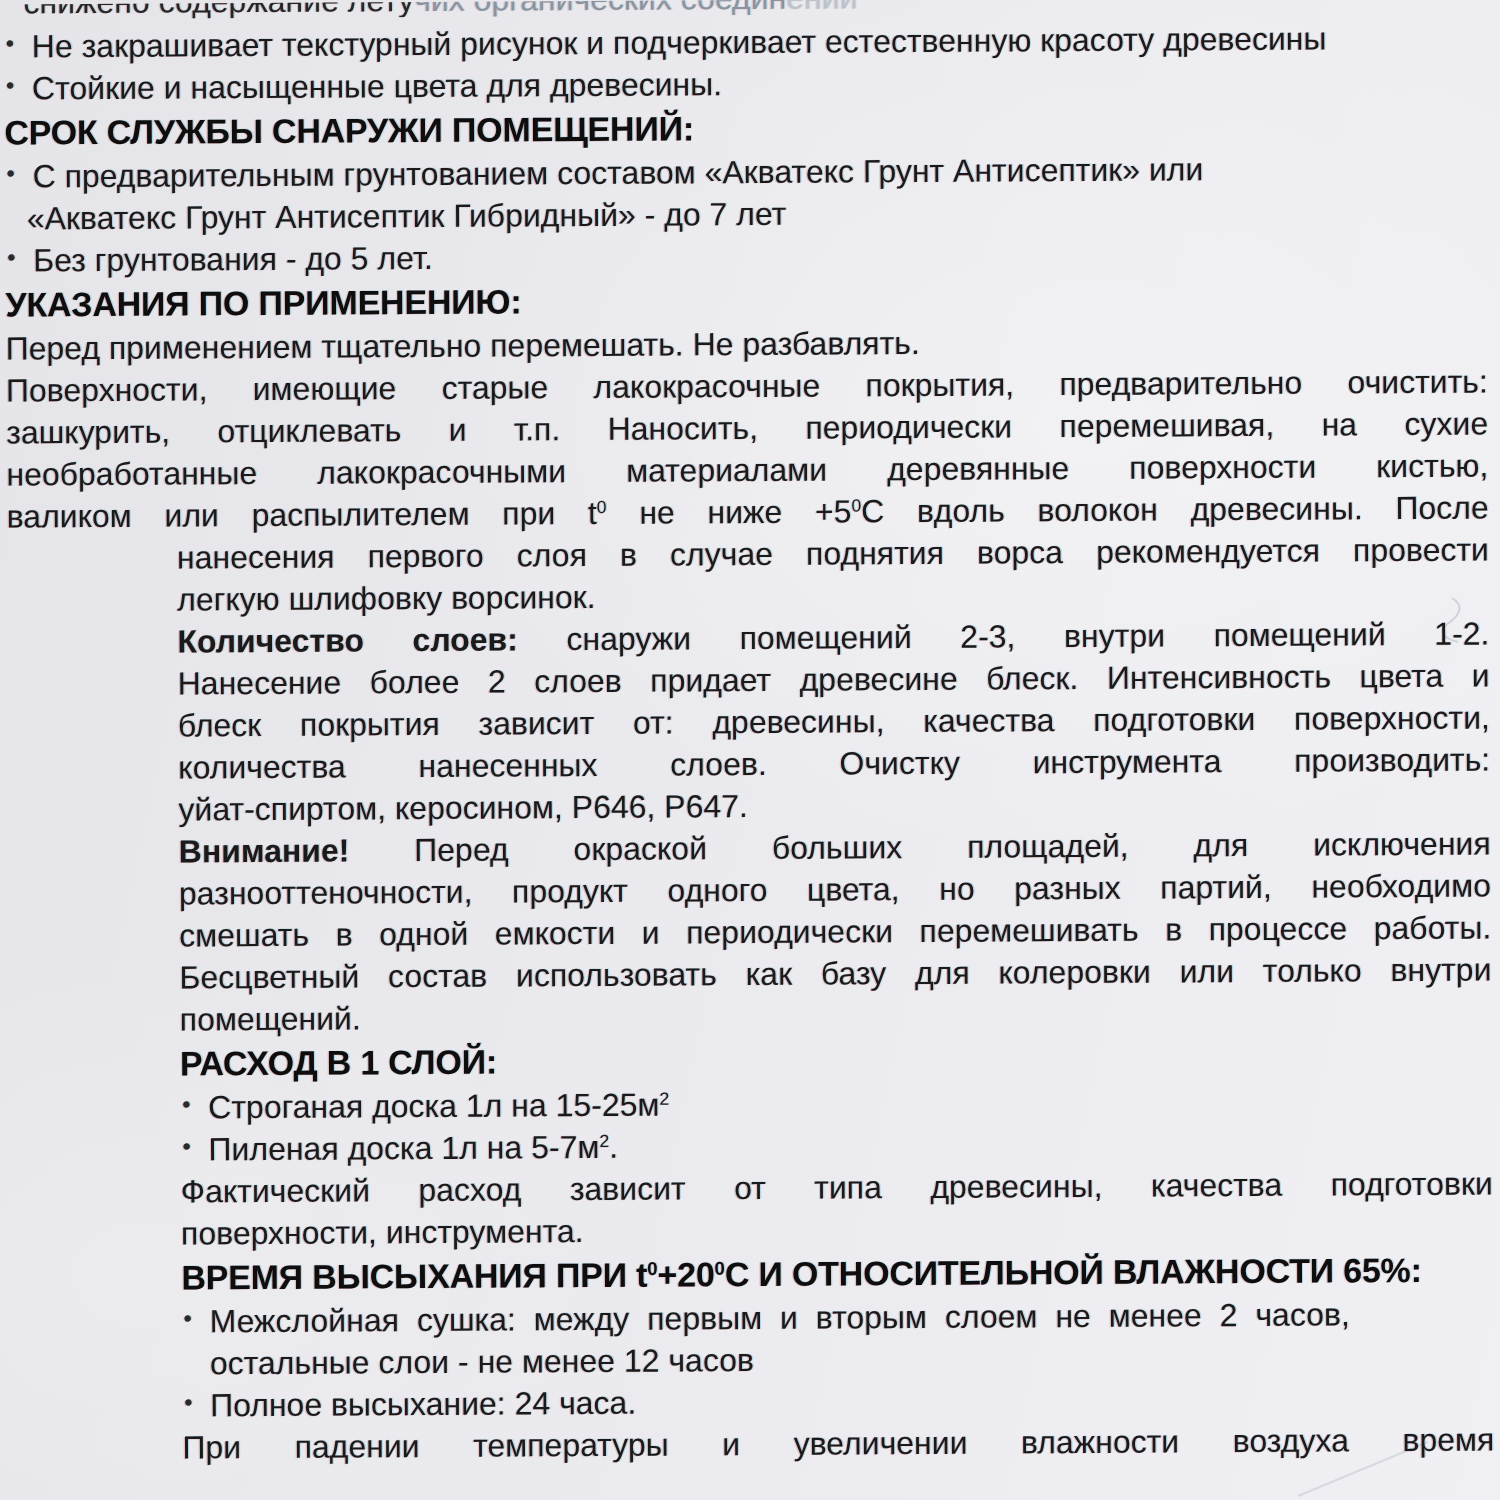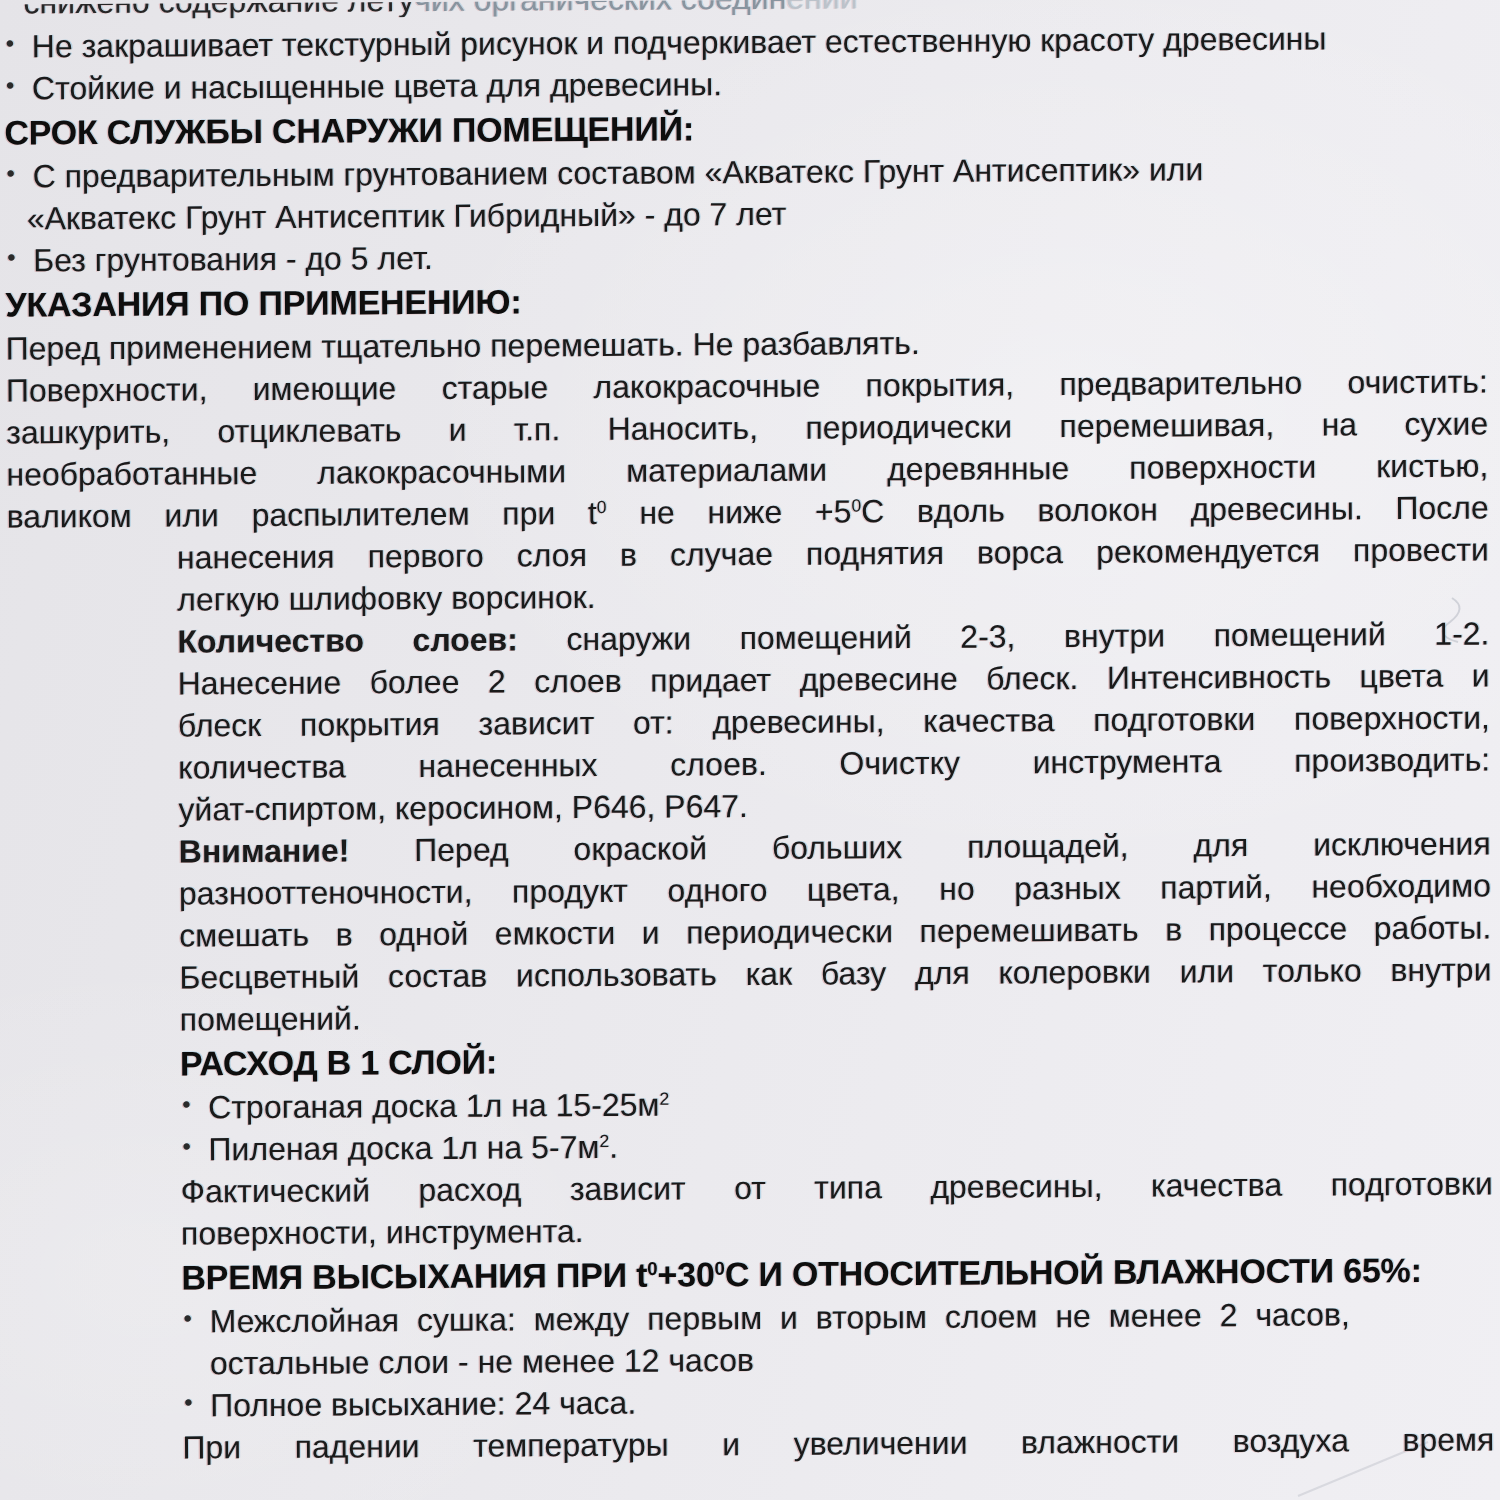--- a/index.html
+++ b/index.html
@@ -101,21 +101,21 @@
         <span class="bdot">•</span>
         <span>Строганая доска 1л на 15-25м</span><sup>2</sup>
       </div>
       <div class="line brow">
         <span class="bdot">•</span>
         <span>Пиленая доска 1л на 5-7м</span><sup>2</sup><span>.</span>
       </div>
       <div class="line j">Фактический расход зависит от типа древесины, качества подготовки</div>
       <div class="line">поверхности, инструмента.</div>
 
-      <div class="h1"><span>ВРЕМЯ ВЫСЫХАНИЯ ПРИ t</span><sup>0</sup><span>+30</span><sup>0</sup><span>С И ОТНОСИТЕЛЬНОЙ ВЛАЖНОСТИ 65%:</span></div>
+      <div class="h1"><span>ВРЕМЯ ВЫСЫХАНИЯ ПРИ t</span><sup>0</sup><span>+20</span><sup>0</sup><span>С И ОТНОСИТЕЛЬНОЙ ВЛАЖНОСТИ 65%:</span></div>
       <div class="line brow wide">
         <span class="bdot">•</span>
         <span>Межслойная сушка: между первым и вторым слоем не менее 2 часов,</span>
       </div>
       <div class="line cont2">остальные слои - не менее 12 часов</div>
       <div class="line brow">
         <span class="bdot">•</span>
         <span>Полное высыхание: 24 часа.</span>
       </div>
       <div class="line j">При падении температуры и увеличении влажности воздуха время</div>

